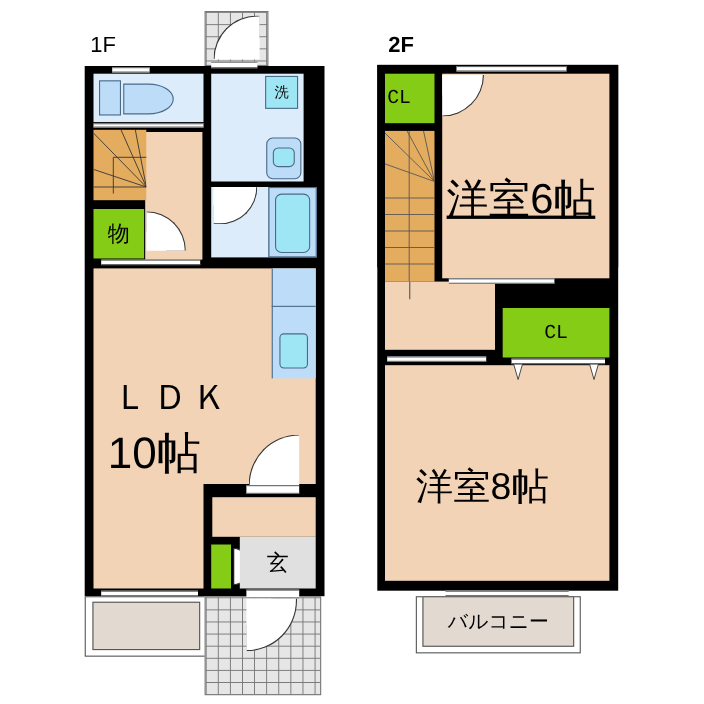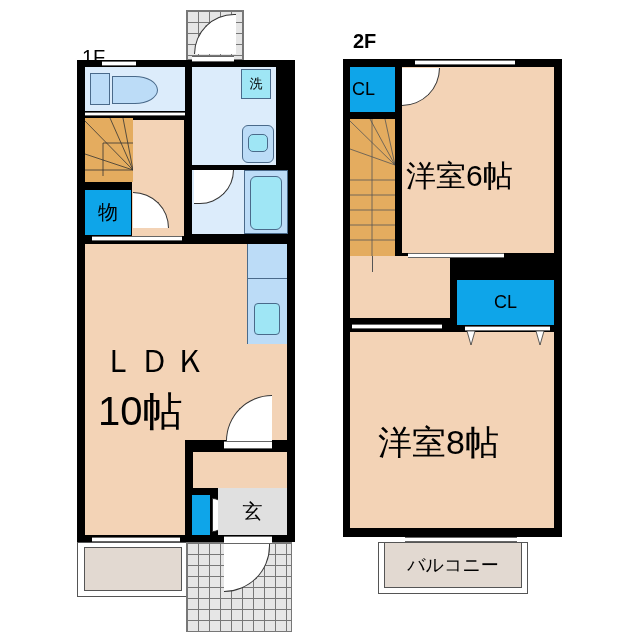--- a/index.html
+++ b/index.html
@@ -1,40 +1,40 @@
 <!DOCTYPE html>
 <html><head>
 <meta charset="utf-8">
 <style>
   html, body { margin:0; padding:0; background:#ffffff; }
   body { width:640px; height:640px; position:relative; overflow:hidden; font-family:"Liberation Sans", "DejaVu Sans", sans-serif; }
   .abs { position:absolute; box-sizing:border-box; }
   .wall { background:#000; }
   .room { background:#f3d3b6; }
   .wet { background:#dcecfb; }
-  .orange { background:#0ea5e9; }
+  .orange { background:#84cc16;font-family:Liberation Mono, monospace; }
   .stairs { background:#e4ac5f; }
   .tile {
     background-color:#e6e6e6;
     background-image:
       linear-gradient(#777 1px, transparent 1px),
       linear-gradient(90deg, #777 1px, transparent 1px);
     background-size:11px 11px;
     border:1px solid #777;
   }
   .win { background:#fff; border-top:1px solid #666; border-bottom:1px solid #666; }
   .label { color:#000; white-space:nowrap; }
   .floor-label { font-size:20px; }
   .door-swing { background:#fff; border:1px solid #333; }
   .fixture { border:1px solid #4a6a8a; }
 </style>
 </head>
 <body>
 
-<div class="abs label floor-label" style="left:82px;top:46px;text-align:center;">1F</div>
+<div class="abs label floor-label" style="left:82px;top:30px;text-align:center;">1F</div>
 
 <div class="abs tile" style="left:186px;top:10px;width:58px;height:50px;"></div>
 <div class="abs door-swing" style="left:194px;top:14px;width:42px;height:40px;border-radius:42px 0 0 0;border-right:none;border-bottom:none;"></div>
 
 <div class="abs wall" style="left:77px;top:60px;width:218px;height:482px;"></div>
 
 <div class="abs wet" style="left:85px;top:67px;width:100px;height:44px;"></div>
 <div class="abs" style="left:90px;top:73px;width:20px;height:32px;background:#bcdcf7;border:1px solid #4a6a8a;"></div>
 <div class="abs" style="left:112px;top:76px;width:46px;height:28px;background:#bcdcf7;border:1px solid #4a6a8a;border-radius:0 50% 50% 0;"></div>
 <div class="abs win" style="left:102px;top:61px;width:34px;height:5px;"></div>
@@ -112,21 +112,21 @@
     <line x1="0" y1="91" x2="45" y2="91"></line>
     <line x1="0" y1="106" x2="45" y2="106"></line>
     <line x1="0" y1="121" x2="45" y2="121"></line>
     <line x1="22" y1="0" x2="22" y2="137"></line>
   </g>
 </svg>
 <div class="abs room" style="left:350px;top:256px;width:100px;height:62px;"></div>
 <div class="abs" style="left:372px;top:256px;width:1px;height:16px;background:#555;"></div>
 
 <div class="abs room" style="left:402px;top:67px;width:152px;height:186px;"></div>
-<div class="abs label" style="left:406px;top:156px;font-size:30px;">洋室6帖</div>
+<div class="abs label" style="left:406px;top:156px;font-size:38px;text-decoration:underline;">洋室6帖</div>
 <div class="abs win" style="left:415px;top:60px;width:100px;height:5px;"></div>
 <div class="abs door-swing" style="left:402px;top:68px;width:38px;height:38px;border-radius:0 0 38px 0;border-left:none;border-top:none;"></div>
 <div class="abs win" style="left:408px;top:253px;width:96px;height:5px;"></div>
 
 <div class="abs orange" style="left:457px;top:280px;width:97px;height:45px;display:flex;align-items:center;justify-content:center;font-size:18px;">CL</div>
 <div class="abs win" style="left:465px;top:326px;width:85px;height:5px;"></div>
 <div class="abs win" style="left:352px;top:324px;width:90px;height:5px;"></div>
 
 <div class="abs room" style="left:350px;top:332px;width:204px;height:196px;"></div>
 <svg class="abs" style="left:465px;top:331px;" width="85" height="16">

